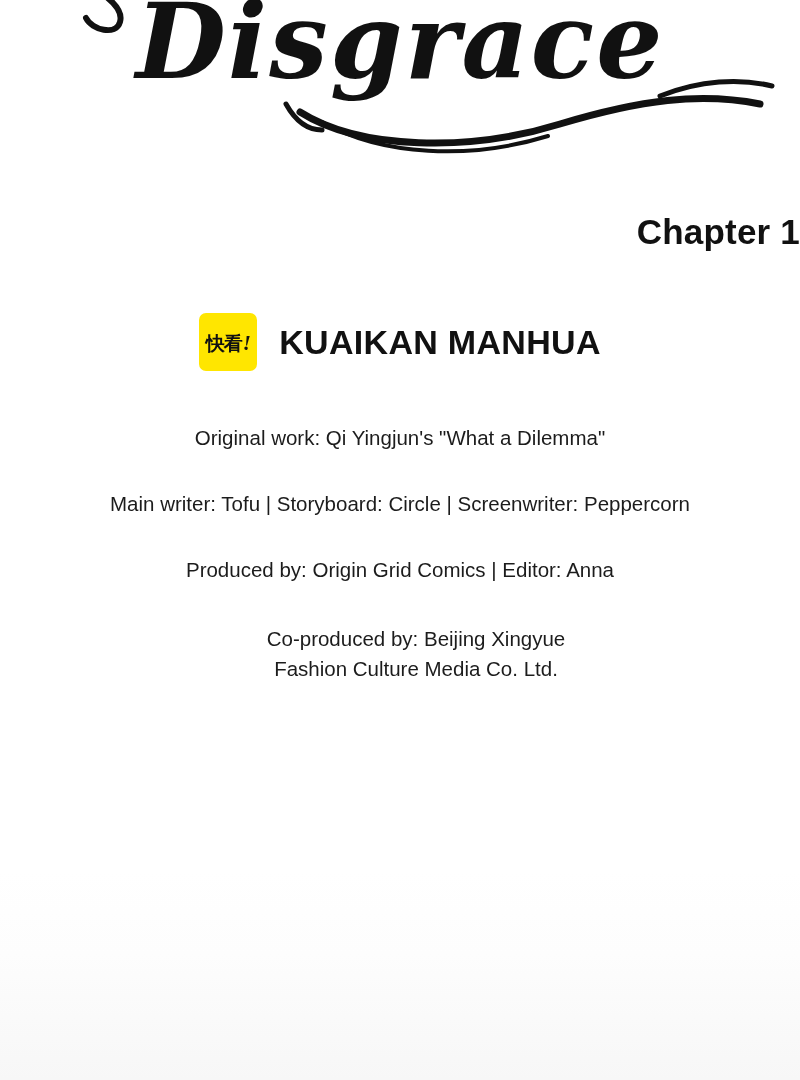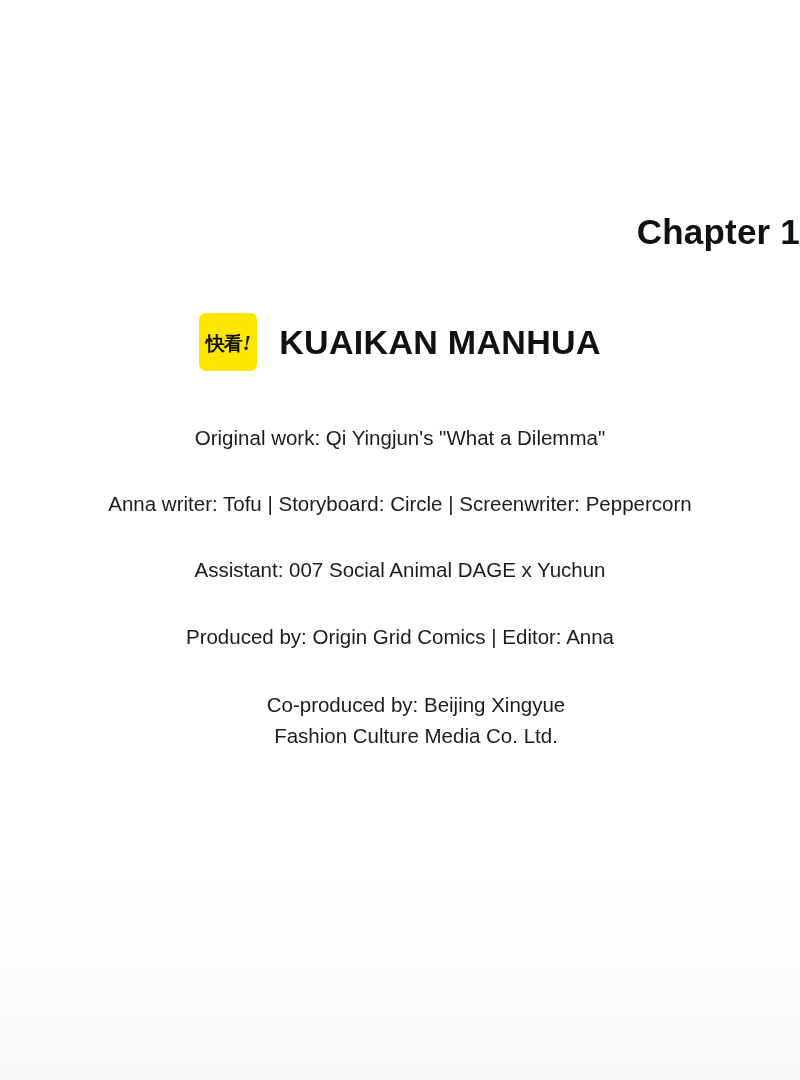--- a/index.html
+++ b/index.html
@@ -127,34 +127,49 @@
     height: 210px;
     background: linear-gradient(to bottom, #ffffff 0%, #fdfdfd 40%, #f7f7f7 100%);
     pointer-events: none;
   }
 </style>
 </head>
 <body>
 
 <div class="page">
 
+  <div class="title-art">
+    <svg width="800" height="175" viewBox="0 0 800 175" xmlns="http://www.w3.org/2000/svg">
+
+      <path d="M55 -30 C 95 -15, 125 5, 120 22 C 116 36, 92 30, 86 18" fill="none" stroke="#111" stroke-width="6" stroke-linecap="round"></path>
+
+      <path d="M235 -20 C 275 5, 300 -10, 330 -25" fill="none" stroke="#cfcfcf" stroke-width="9" stroke-linecap="round"></path>
+
+      <text x="400" y="78" text-anchor="middle" font-family="DejaVu Serif, serif" font-size="104" font-weight="bold" font-style="italic" fill="#111111" letter-spacing="2">Disgrace</text>
+
+      <path d="M300 112 C 360 150, 470 152, 560 124 C 640 100, 700 92, 760 104" fill="none" stroke="#111111" stroke-width="7" stroke-linecap="round"></path>
+      <path d="M322 122 C 382 156, 470 160, 548 136" fill="none" stroke="#111111" stroke-width="4" stroke-linecap="round"></path>
+      <path d="M660 96 C 700 80, 740 78, 772 86" fill="none" stroke="#111111" stroke-width="5" stroke-linecap="round"></path>
+
+      <path d="M286 104 C 296 122, 308 130, 322 130" fill="none" stroke="#111111" stroke-width="5" stroke-linecap="round"></path>
+    </svg>
+  </div>
 
   <div class="chapter-heading">Chapter 1</div>
 
   <div class="publisher-row">
     <div class="kk-logo">
       <span class="kk-glyphs">快看</span>
       <span class="kk-bang">!</span>
     </div>
     <div class="publisher-name">KUAIKAN MANHUA</div>
   </div>
 
   <div class="credits">
     <div class="credit-line">Original work: Qi Yingjun's "What a Dilemma"</div>
-    <div class="credit-line">Anna writer: Tofu | Storyboard: Circle | Screenwriter: Peppercorn</div>
-    <div class="credit-line">Assistant: 007 Social Animal DAGE x Yuchun</div>
+    <div class="credit-line">Main writer: Tofu | Storyboard: Circle | Screenwriter: Peppercorn</div>
     <div class="credit-line">Produced by: Origin Grid Comics | Editor: Anna</div>
     <div class="credit-line tight">Co-produced by: Beijing Xingyue
 Fashion Culture Media Co. Ltd.</div>
   </div>
 
   <div class="bottom-fade"></div>
 </div>
 
 </body></html>

